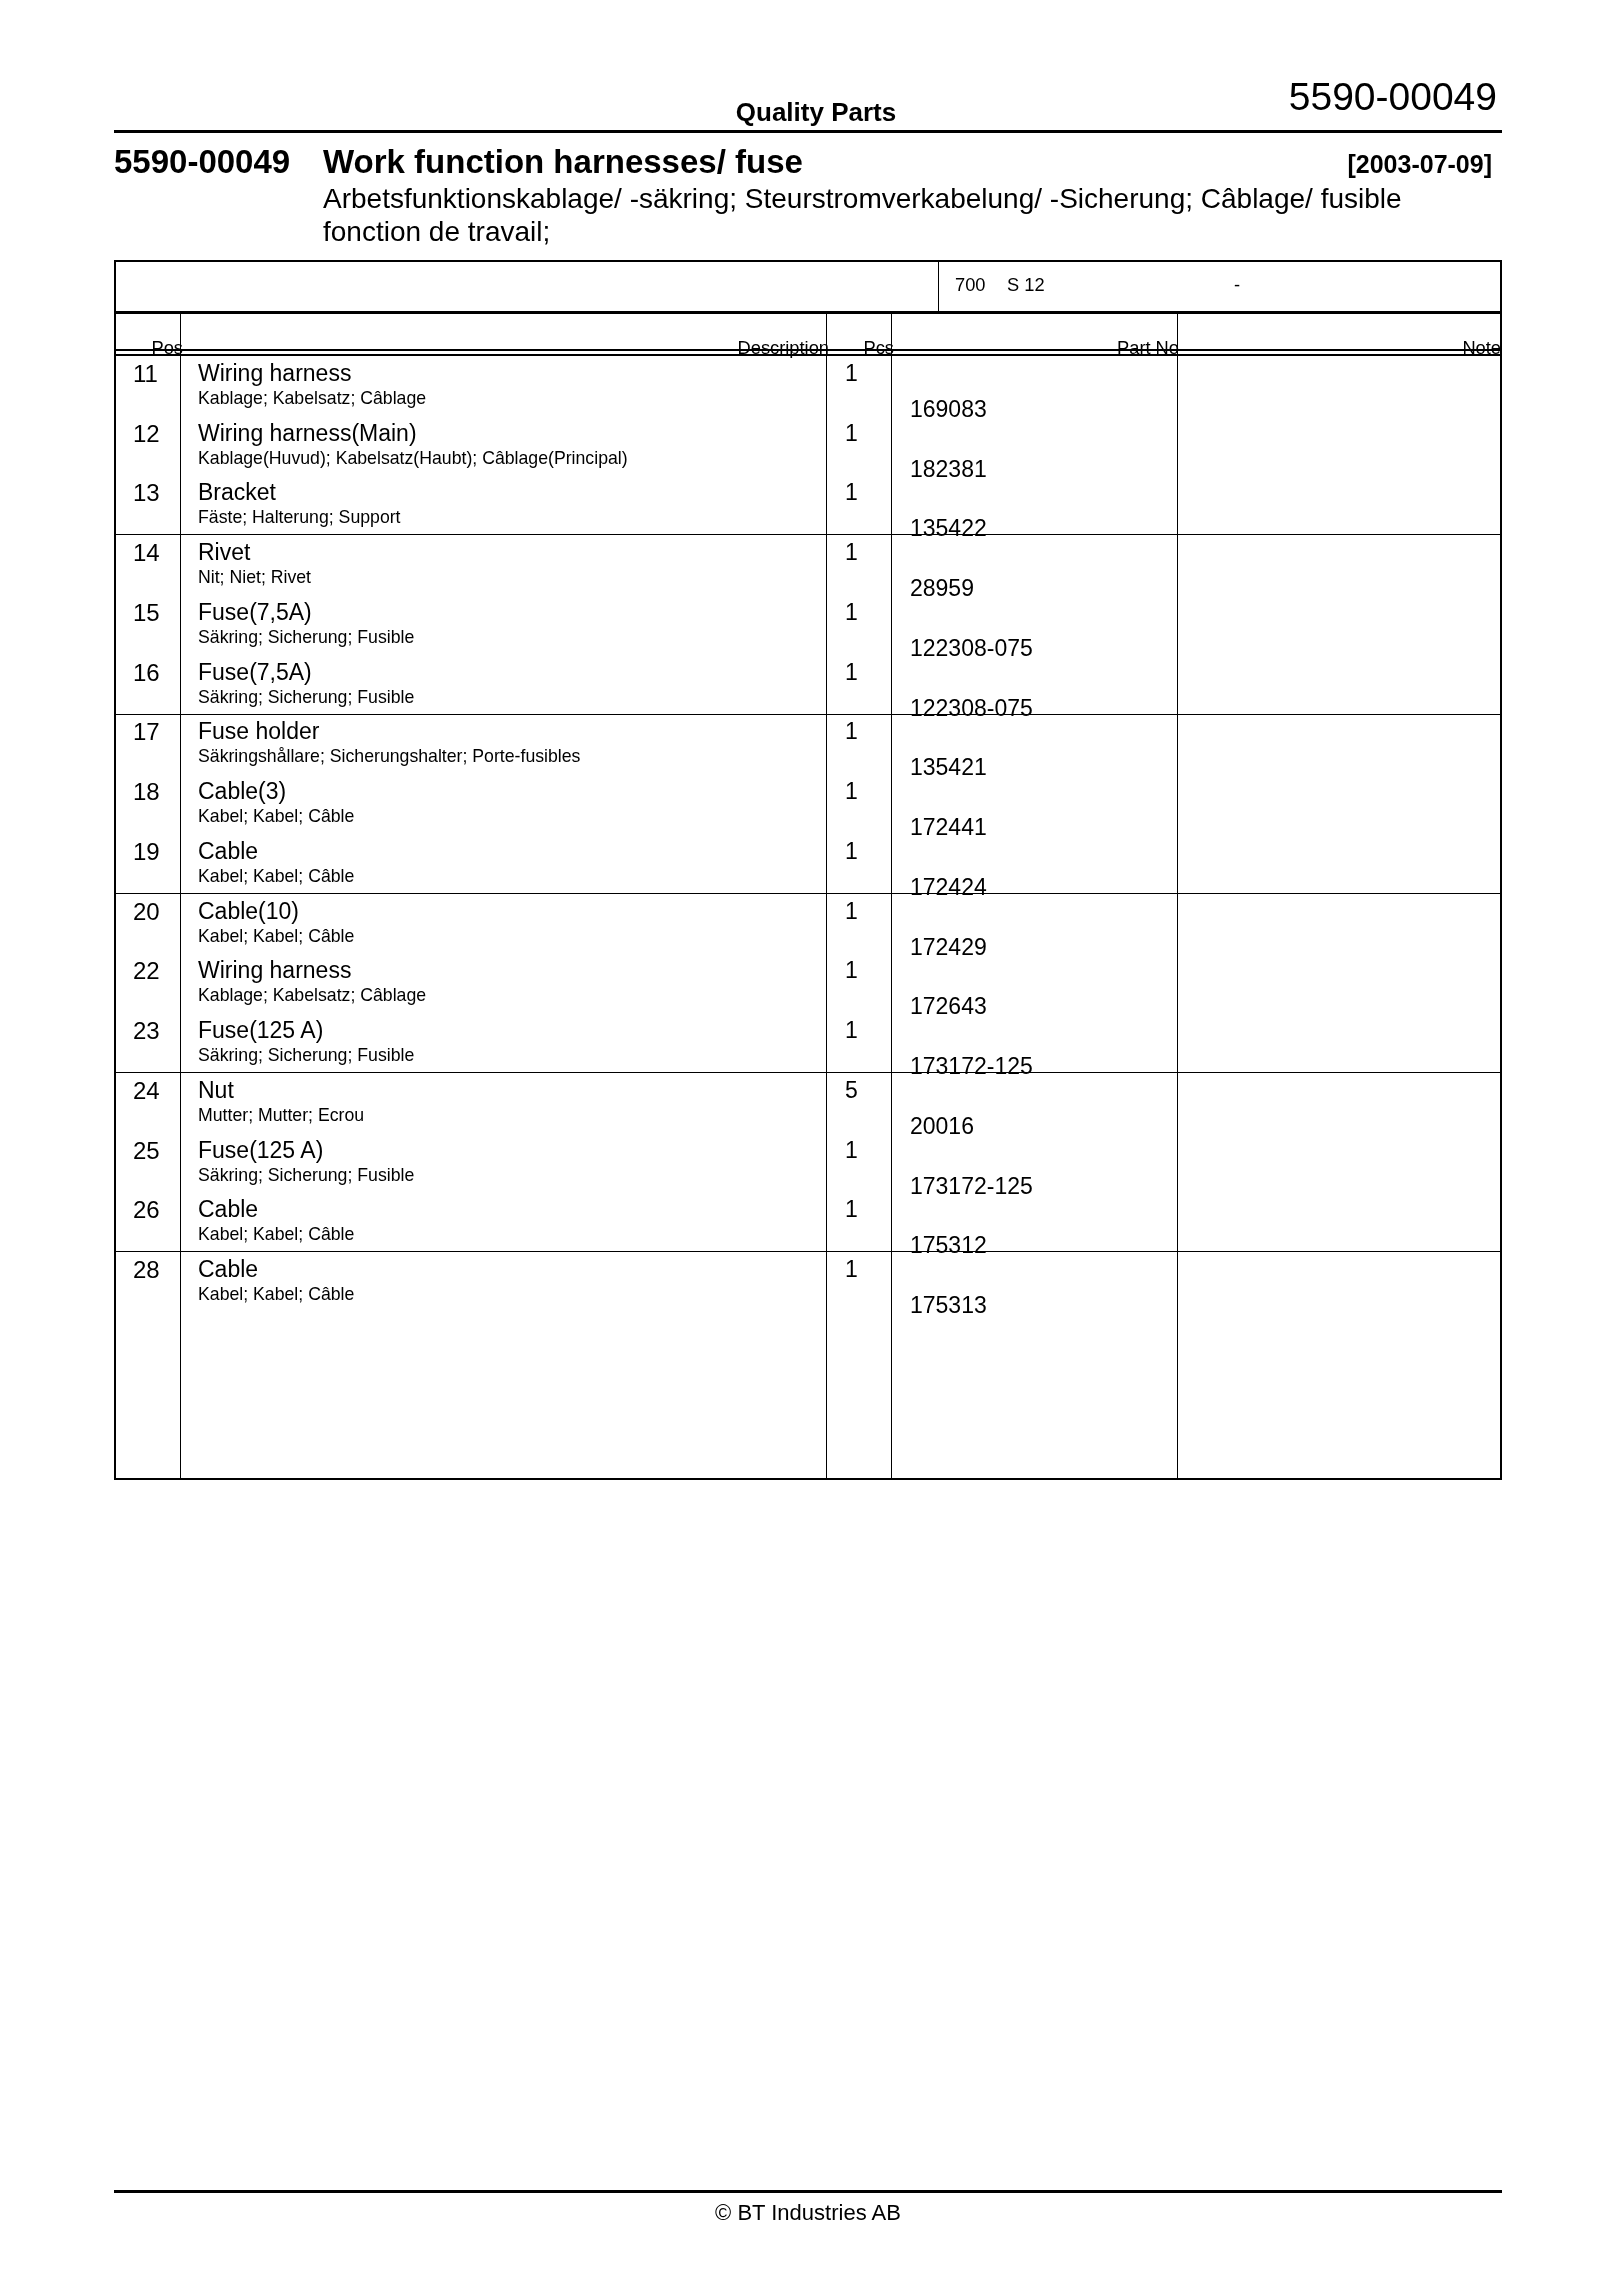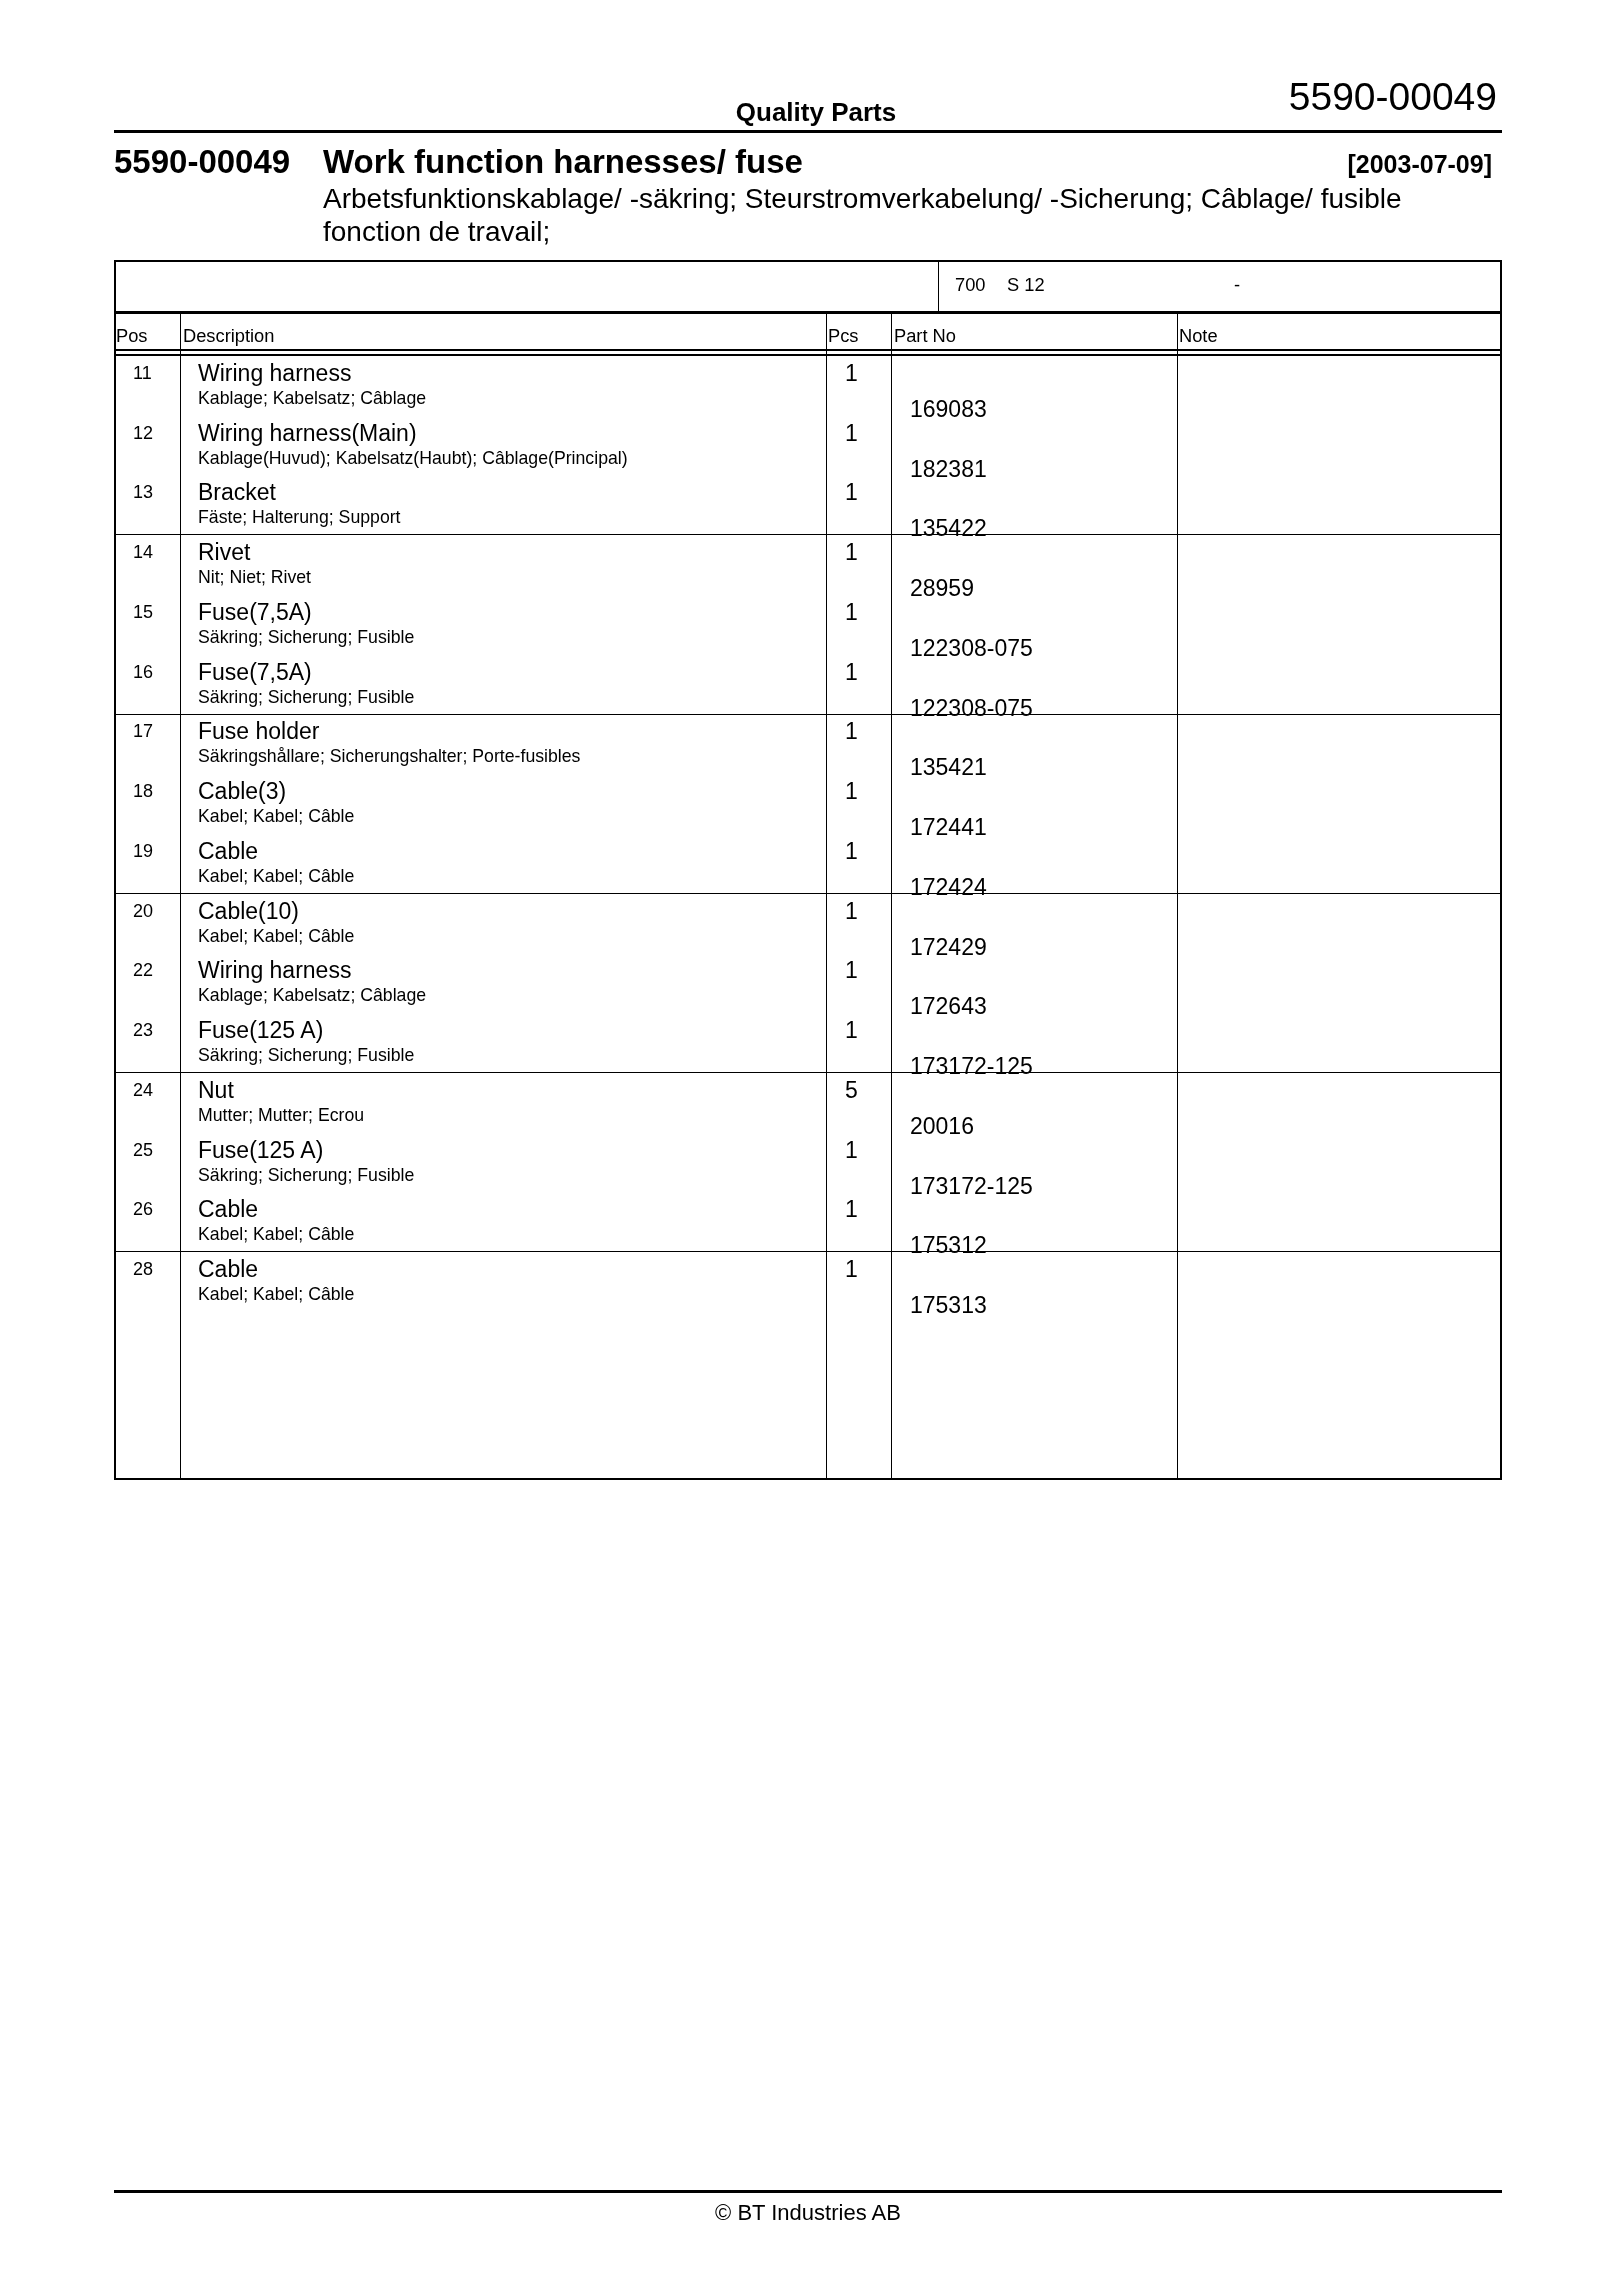--- a/index.html
+++ b/index.html
@@ -17,30 +17,30 @@
     .title-date { right: 124px; top: 151px; font-size: 25px; font-weight: bold; line-height: 27px; }
     .subtitle { left: 323px; top: 182px; width: 1181px; font-size: 28px; line-height: 33px; white-space: normal; }
 
     .table { position: absolute; left: 114px; top: 260px; width: 1388px; height: 1220px;
       border: 2.7px solid #000; box-sizing: border-box; }
     .topbox-div { position: absolute; left: 822px; top: 0; width: 1.4px; height: 49px; background: #000; }
     .topbox-rule { position: absolute; left: 0; right: 0; top: 49px; height: 2.7px; background: #000; }
     .topbox-text { position: absolute; top: 11px; font-size: 18.3px; line-height: 24.4px; }
 
     .hdr-row { position: absolute; left: 0; right: 0; top: 52px; height: 37px; }
-    .hdr-cell { position: absolute; top: 0; height: 37px; line-height: 43px; text-align: left; font-size: 18.3px; }
+    .hdr-cell { position: absolute; top: 12px; height: 37px; line-height: 43px; text-align: right; font-size: 18.3px; }
     .dbl1 { position: absolute; left: 0; right: 0; top: 87px; height: 2px; background: #000; }
     .dbl2 { position: absolute; left: 0; right: 0; top: 92px; height: 2px; background: #000; }
 
     .vline { position: absolute; top: 52px; bottom: 0; width: 1.4px; background: #000; }
 
     .rows { position: absolute; left: 0; right: 0; top: 94px; }
     .row { position: absolute; left: 0; right: 0; height: 60px; }
     .row.group-end { border-bottom: 1.4px solid #000; box-sizing: border-box; text-align: right; }
-    .cell-pos { position: absolute; left: 17px; top: 4.1px; font-size: 18px; line-height: 27px; }
+    .cell-pos { position: absolute; left: 17px; top: 4.1px; font-size: 24px; line-height: 27px; }
     .cell-desc-main { position: absolute; left: 82px; top: 4.1px; font-size: 23px; line-height: 27px; }
     .cell-desc-sub { position: absolute; left: 82px; top: 31px; font-size: 17.7px; line-height: 22px; }
     .cell-pcs { position: absolute; left: 729px; top: 4.1px; font-size: 23px; line-height: 27px; }
     .cell-part { position: absolute; left: 794px; top: 4.1px; font-size: 23px; line-height: 27px; margin-top: 36px; }
     .cell-note { position: absolute; left: 1066px; top: 4.1px; font-size: 23px; line-height: 27px; }
 
     .rule-bottom { left: 114px; width: 1388px; top: 2190px; height: 2.7px; background: #000; }
     .footer { left: 114px; width: 1388px; top: 2197px; text-align: center; font-size: 22px; line-height: 31px; }
   </style>
 </head>

